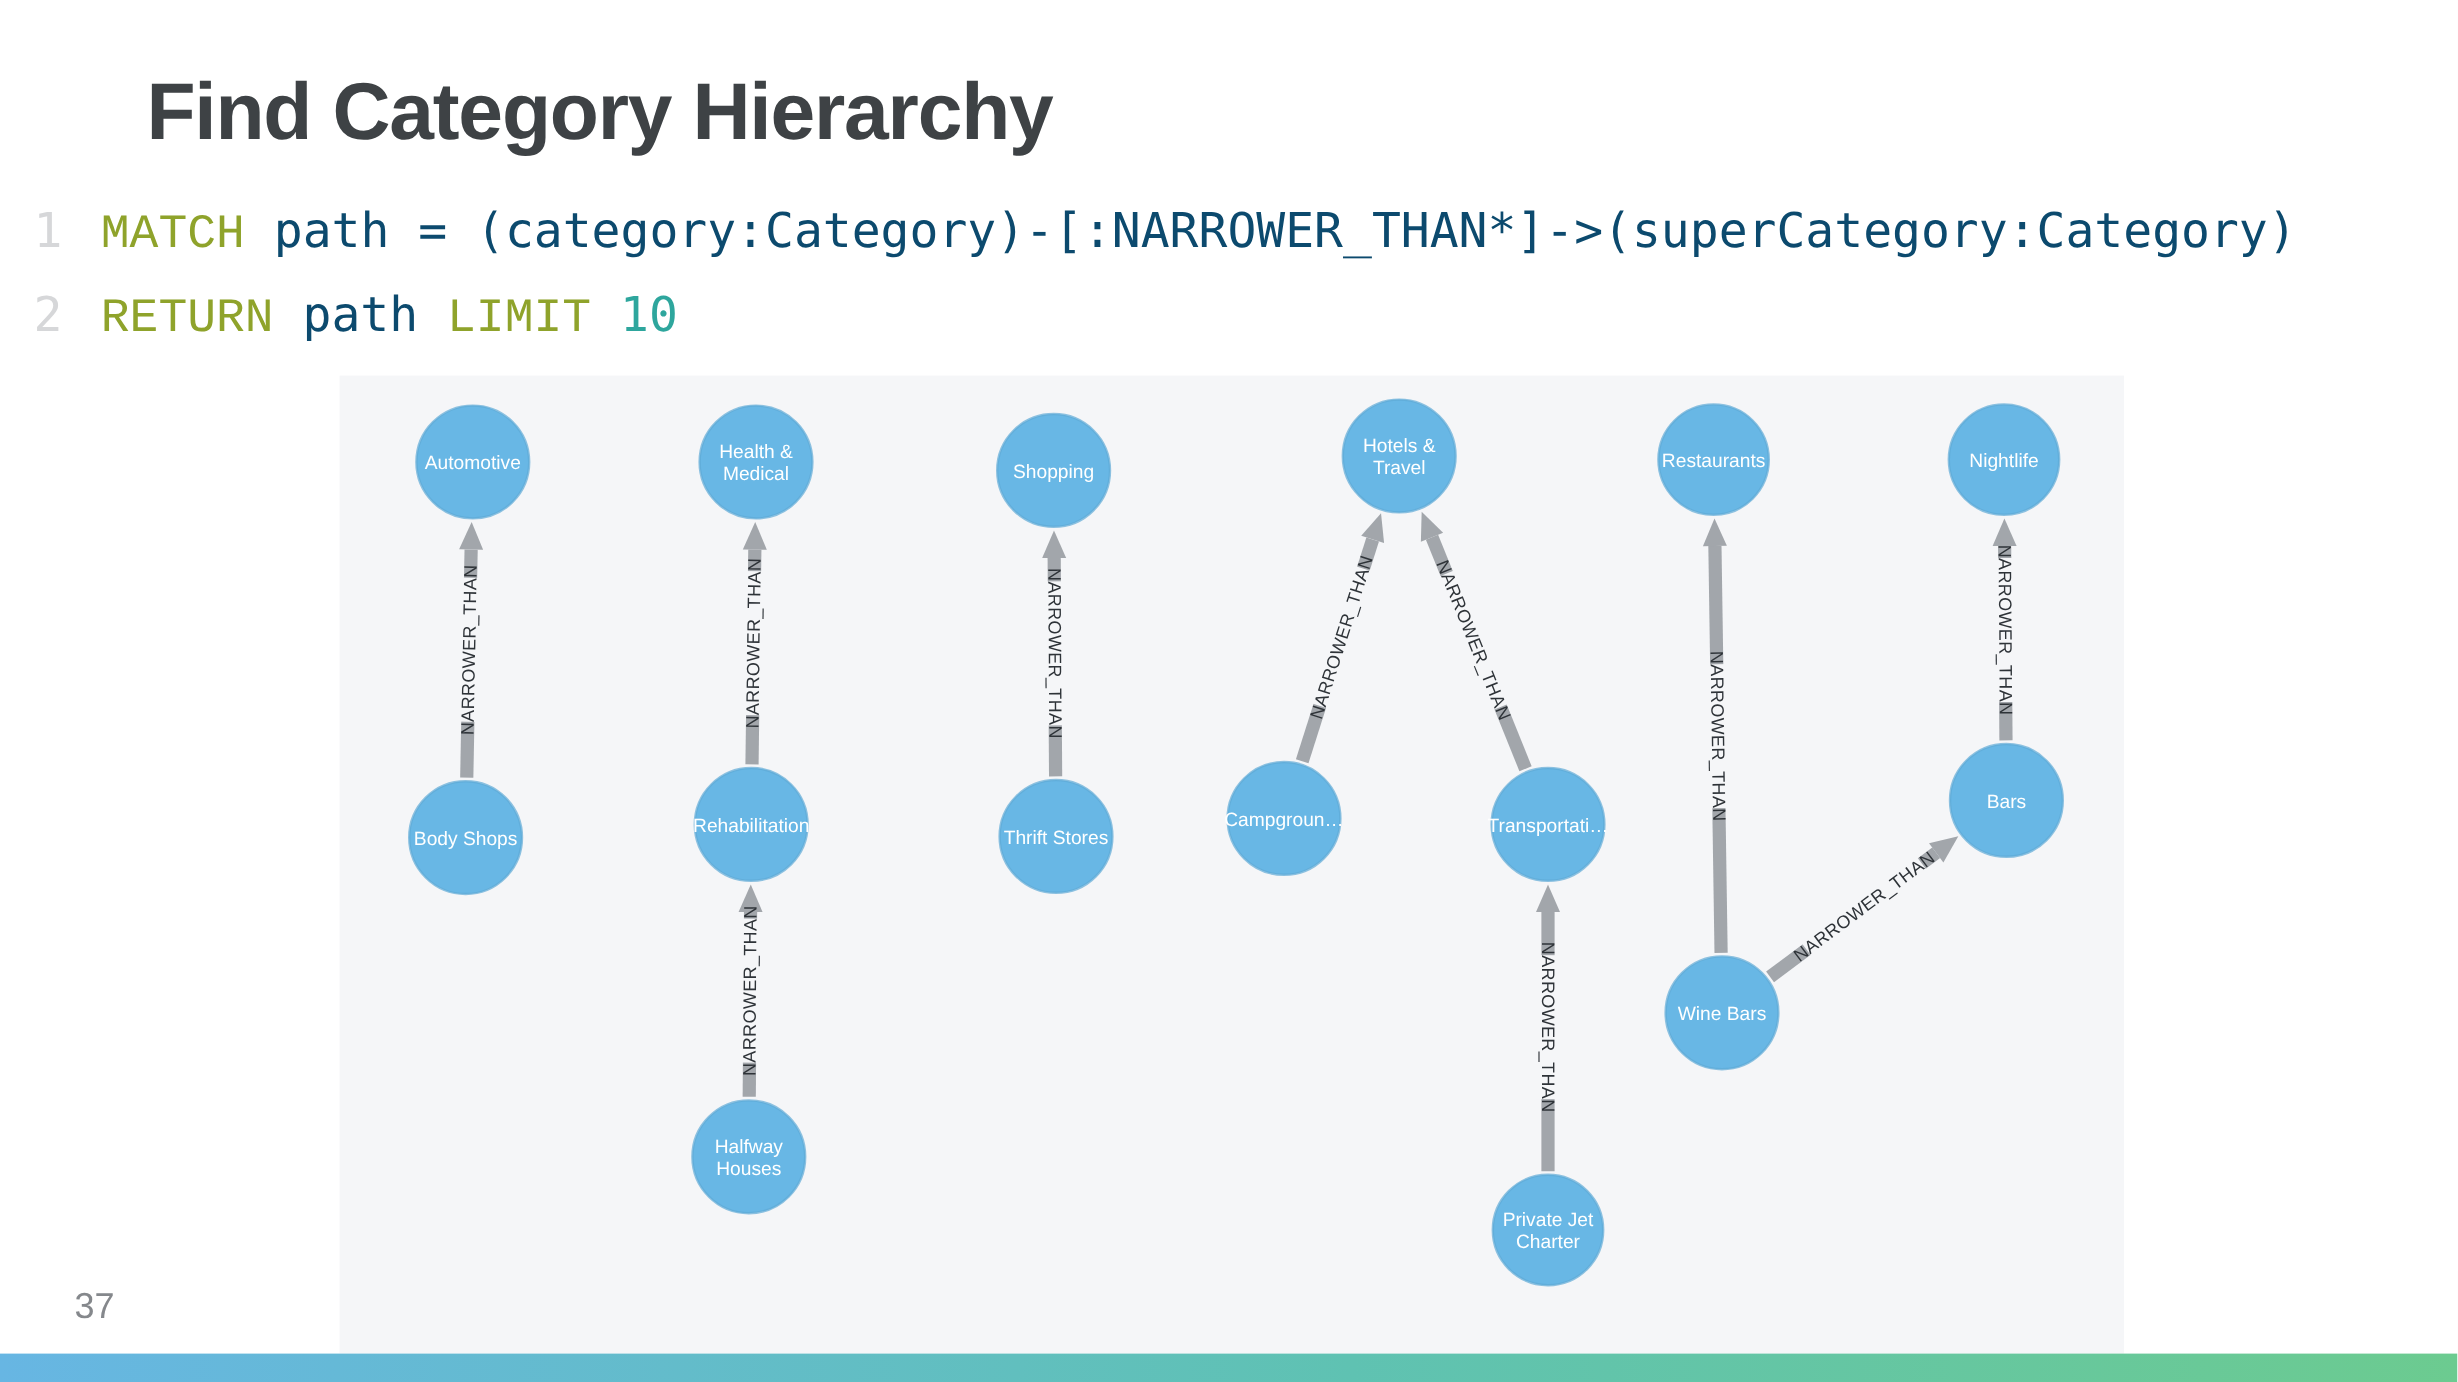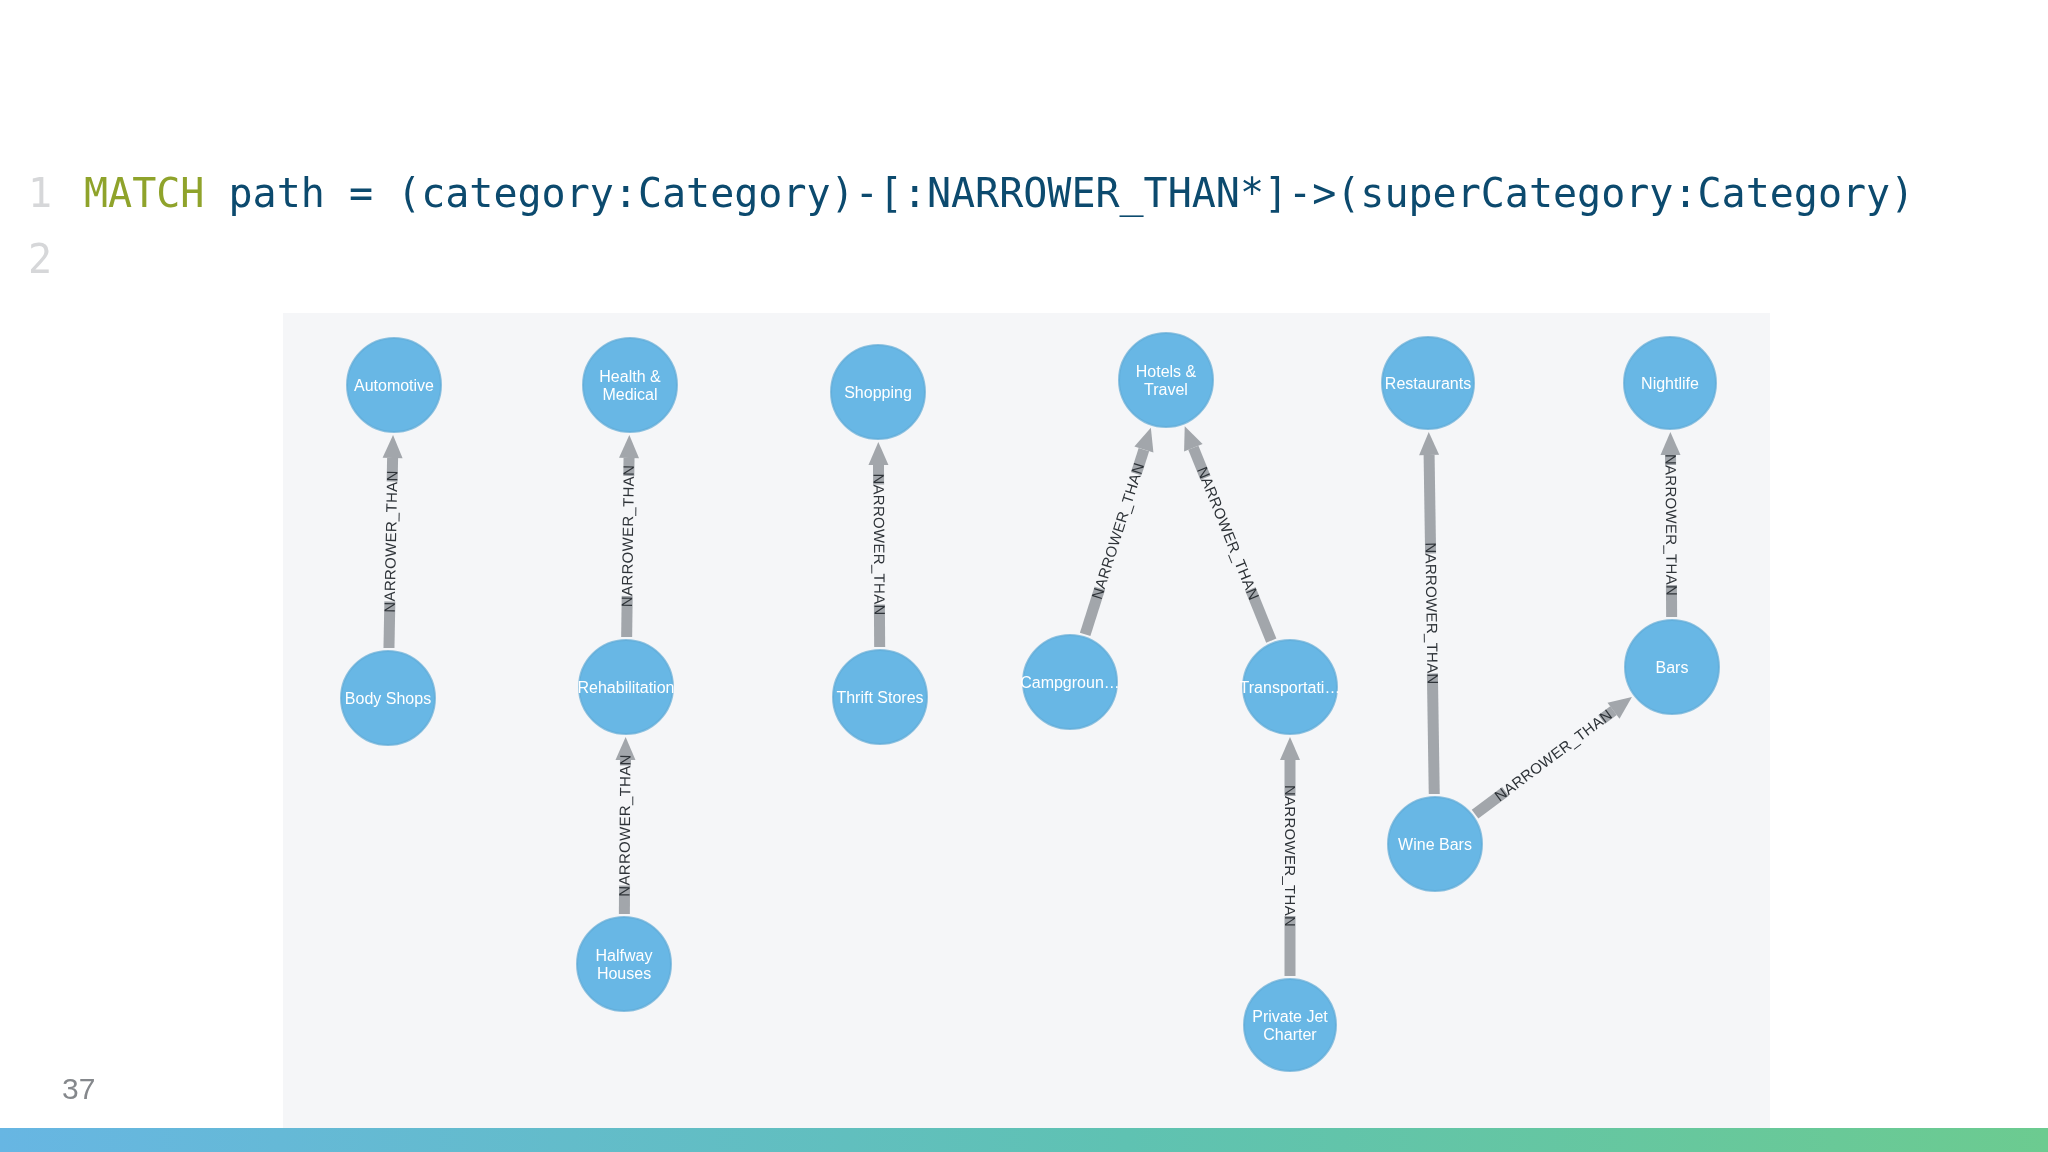--- a/index.html
+++ b/index.html
@@ -9,43 +9,44 @@
   
   .slide-title{position:absolute;left:122px;top:10px;font-size:67px;font-weight:700;
                color:#3e4245;letter-spacing:-1px;}
 
   
   .code-block{position:absolute;left:0;top:160px;font-family:"DejaVu Sans Mono",monospace;
               font-size:40px;line-height:66px;}
   .code-line{display:flex;white-space:pre;}
   .line-num{display:inline-block;width:52px;text-align:right;color:#d6d7d9;margin-right:32px;}
   .code-body span{white-space:pre;}
-  .tok-keyword{color:#8fa32b;}
+  .tok-keyword{color:#8fa32b;font-family:Liberation Mono, monospace;}
   .tok-plain{color:#0c4a6e;}
   .tok-number{color:#2ea69d;}
 
   
   .graph-panel{position:absolute;left:283px;top:313px;width:1487px;height:815px;background:#f5f6f8;}
   .graph-panel svg{display:block;width:100%;height:100%;}
   .edge-label-text{font-family:"Liberation Sans",sans-serif;font-size:15px;fill:#2e3338;letter-spacing:.3px;}
   .node-label-text{font-family:"Liberation Sans",sans-serif;font-size:16px;fill:#ffffff;}
 
   
   .page-number{position:absolute;left:62px;top:1072px;font-size:30px;color:#85888c;}
   .footer-bar{position:absolute;left:0;top:1128px;width:2048px;height:24px;
               background:linear-gradient(90deg,#67b6e3 0%,#5fc2b2 55%,#6ccb90 100%);}
 </style>
 </head>
 <body>
 
 <div id="page">
+  <h1 class="slide-title">Find Category Hierarchy</h1>
 
   <div class="code-block">
       <div class="code-line"><span class="line-num">1</span><span class="code-body"><span class="tok-keyword">MATCH</span><span class="tok-plain"> path = (category:Category)-[:NARROWER_THAN*]-&gt;(superCategory:Category)</span></span></div>
-      <div class="code-line"><span class="line-num">2</span></div>
+      <div class="code-line"><span class="line-num">2</span><span class="code-body"><span class="tok-keyword">RETURN</span><span class="tok-plain"> path </span><span class="tok-keyword">LIMIT</span><span class="tok-plain"> </span><span class="tok-number">10</span></span></div>
     </div>
 
   <div class="graph-panel">
     <svg viewBox="0 0 1487 815" xmlns="http://www.w3.org/2000/svg">
         <g>
           <line x1="105.958290401628" y1="335.009184048406" x2="109.60089601362311" y2="144.98659128932727" stroke="#a2a6ab" stroke-width="11"></line>
           <polygon points="110.041709598372,121.99081595159402 119.59905920394192,145.17824936965286 99.60273282330431,144.79493320900167" fill="#a2a6ab"></polygon>
           <g transform="translate(108,228.5) rotate(-88.90181284925997)">
             <rect x="-60" y="-10" width="120" height="20" fill="#f5f6f8"></rect>
             <text x="0" y="5" text-anchor="middle" class="edge-label-text">NARROWER_THAN</text>

